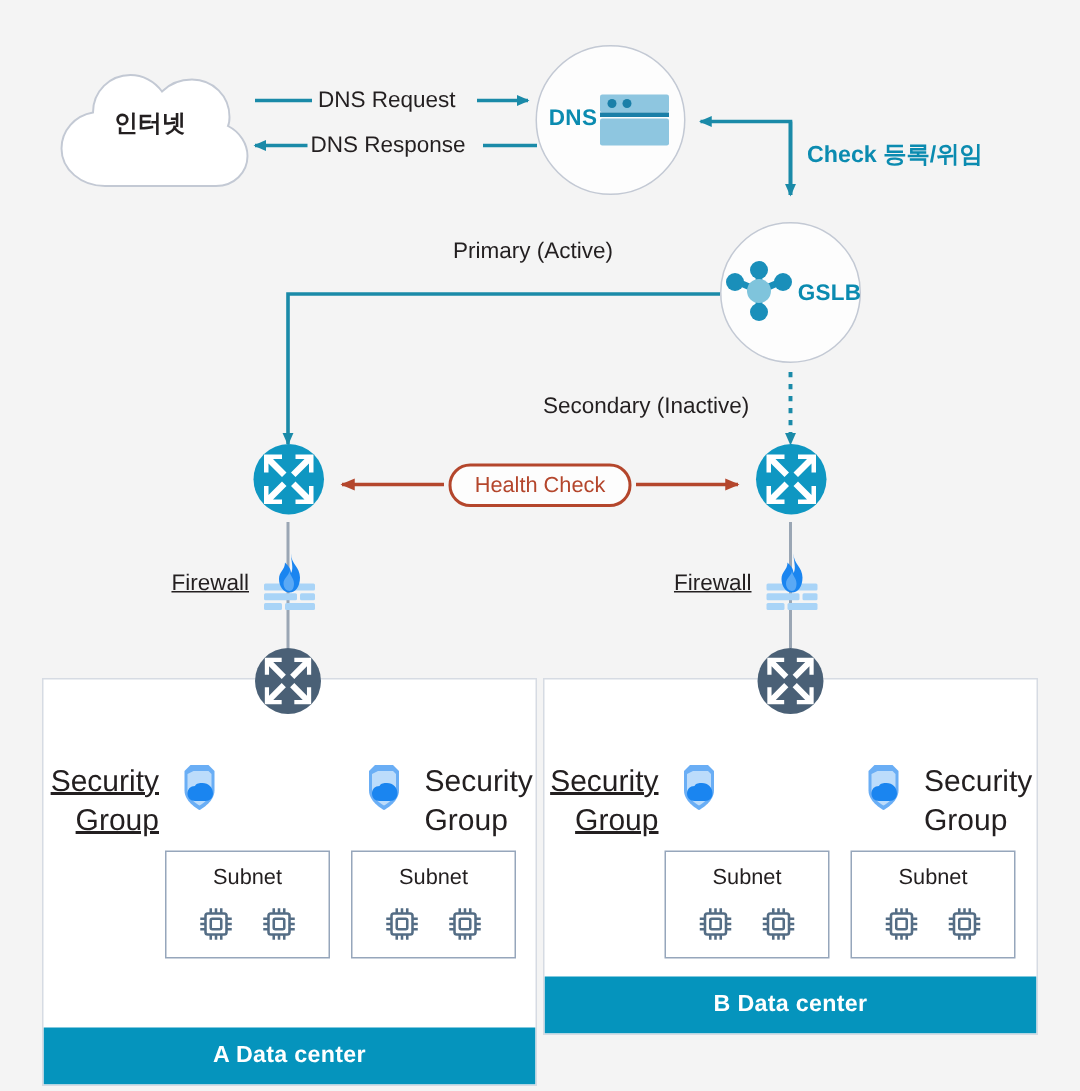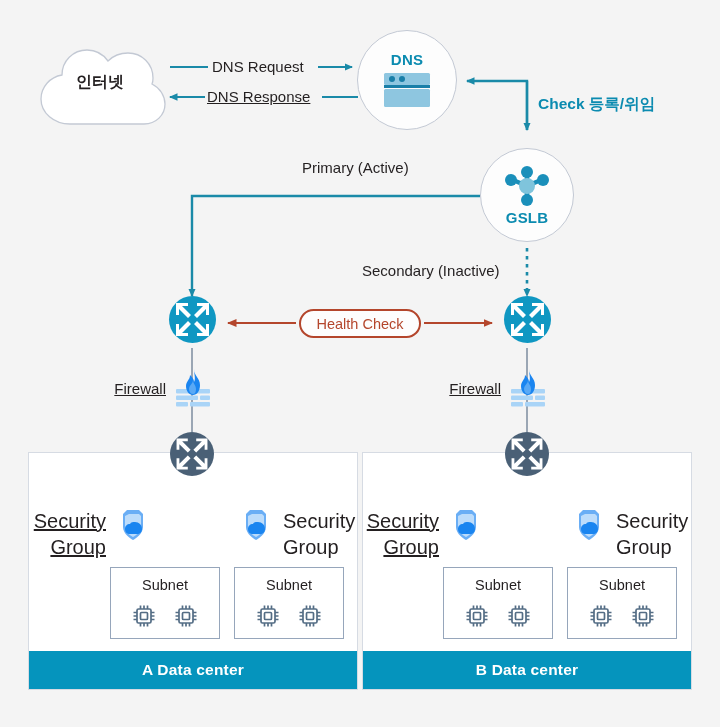--- a/index.html
+++ b/index.html
@@ -30,21 +30,21 @@
     font-size: 16px; font-weight: bold; color: #231f20;
     left: 0; right: 0; top: 44px; text-align: center;
   }
 
   
   .node-circle {
     position: absolute;
     border-radius: 50%;
     background: #fdfdfd;
     border: 1.3px solid #c3c9d4;
-    display: flex; flex-direction: column;
+    display: flex; flex-direction: row;
     align-items: center; justify-content: center;
   }
   .node-circle .cap {
     color: #0b8bb0; font-weight: bold; font-size: 15px; letter-spacing: .2px;
   }
 
   
   .pill {
     position: absolute;
     border: 2px solid #b4462c;
@@ -190,21 +190,21 @@
       <circle cx="26" cy="21" r="8" fill="#7fc4dc"></circle>
       <circle cx="26" cy="7" r="6" fill="#1a8fba"></circle>
       <circle cx="26" cy="35" r="6" fill="#1a8fba"></circle>
       <circle cx="10" cy="15" r="6" fill="#1a8fba"></circle>
       <circle cx="42" cy="15" r="6" fill="#1a8fba"></circle>
     </svg>
     <div class="cap">GSLB</div>
   </div>
 
   <div class="label" style="left:212px;top:58px;">DNS Request</div>
-  <div class="label" style="left:207px;top:88px;text-decoration:underline;">DNS Response</div>
+  <div class="label" style="left:207px;top:88px;">DNS Response</div>
   <div class="label label-teal" style="left:538px;top:94px;">Check 등록/위임</div>
   <div class="label" style="left:302px;top:159px;">Primary (Active)</div>
   <div class="label" style="left:362px;top:262px;">Secondary (Inactive)</div>
 
   <div class="pill" style="left:299px;top:309px;width:122px;height:29px;">
     <span>Health Check</span>
   </div>
 
   <div class="abs" style="left:169px;top:296px;">
     <svg width="47" height="47" viewBox="0 0 47 47">
@@ -262,21 +262,21 @@
         <rect x="16" y="34" width="20" height="4.6" rx="1"></rect>
       </g>
       <path d="M20,1 C20,8 26,10 26,17 C26,23 23,27 19,27
                C15,27 12,23 12,18 C12,13 16,12 16,7
                C18,9 20,11 20,14 C22,11 20,6 20,1 Z" fill="#1a85f0"></path>
       <path d="M19,12 C19,16 22,17 22,21 C22,24 21,26 19,26
                C17,26 15,24 15,21 C15,17 19,16 19,12 Z" fill="#5aa9f5"></path>
     </svg>
   </div>
 
-  <div class="dc" style="left:28px;top:452px;width:330px;height:238px;">
+  <div class="dc" style="left:28px;top:452px;width:330px;height:272px;">
     <div class="dc-bar">
       <span>A Data center</span>
     </div>
   </div>
 
   <div class="dc" style="left:362px;top:452px;width:330px;height:238px;">
     <div class="dc-bar">
       <span>B Data center</span>
     </div>
   </div>

